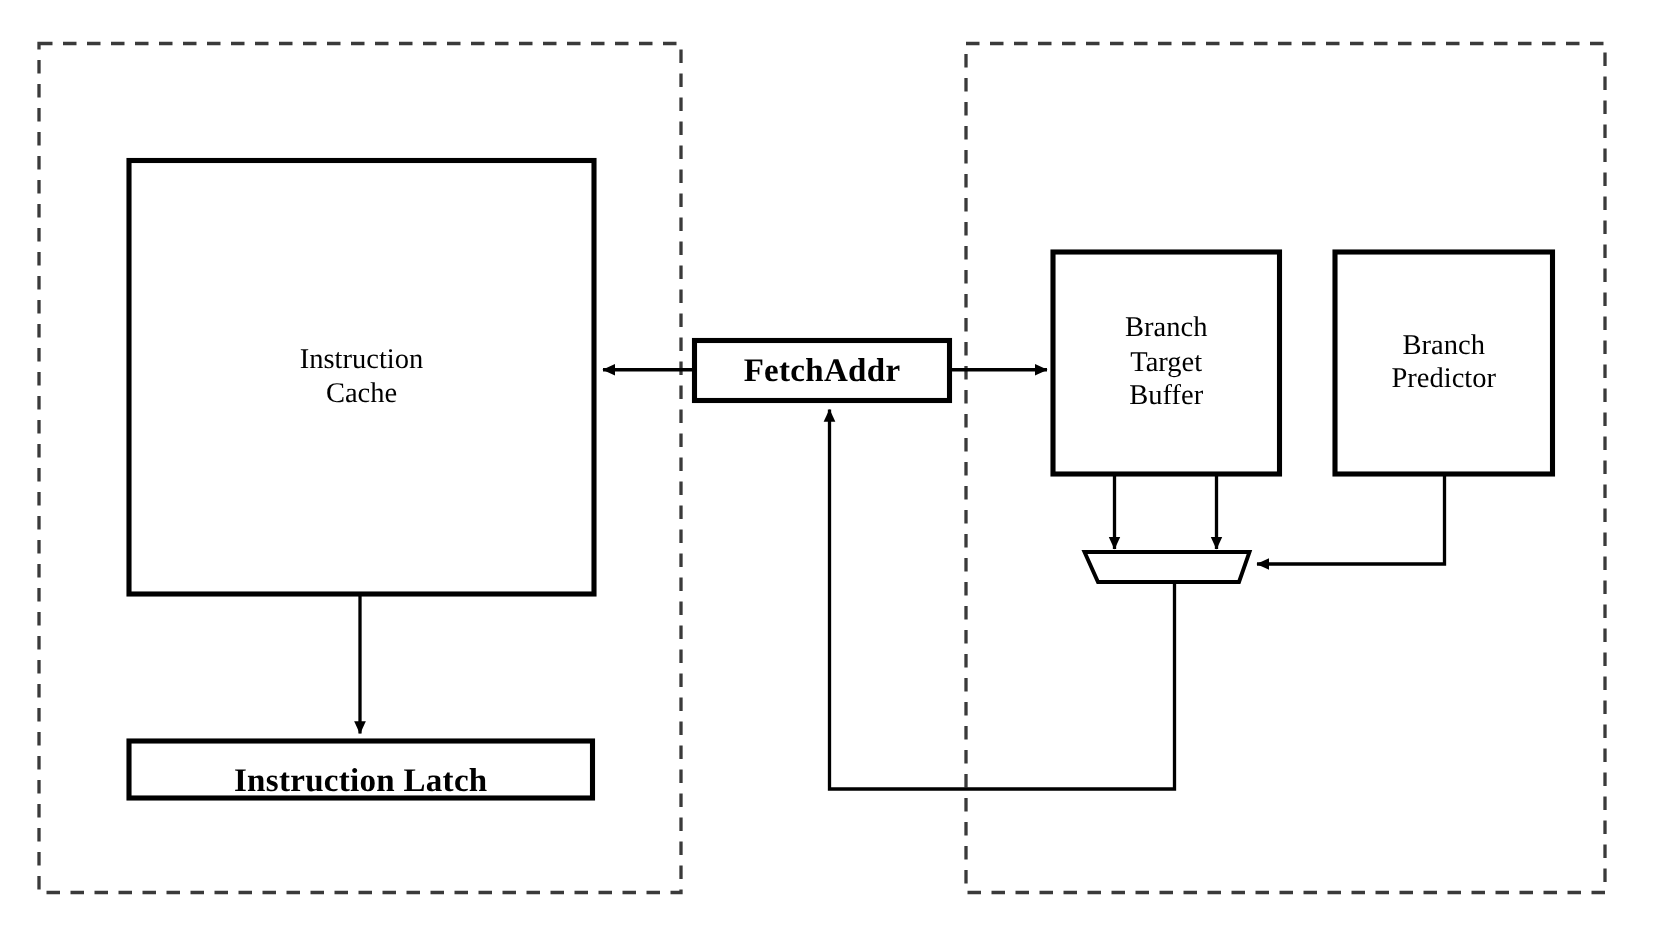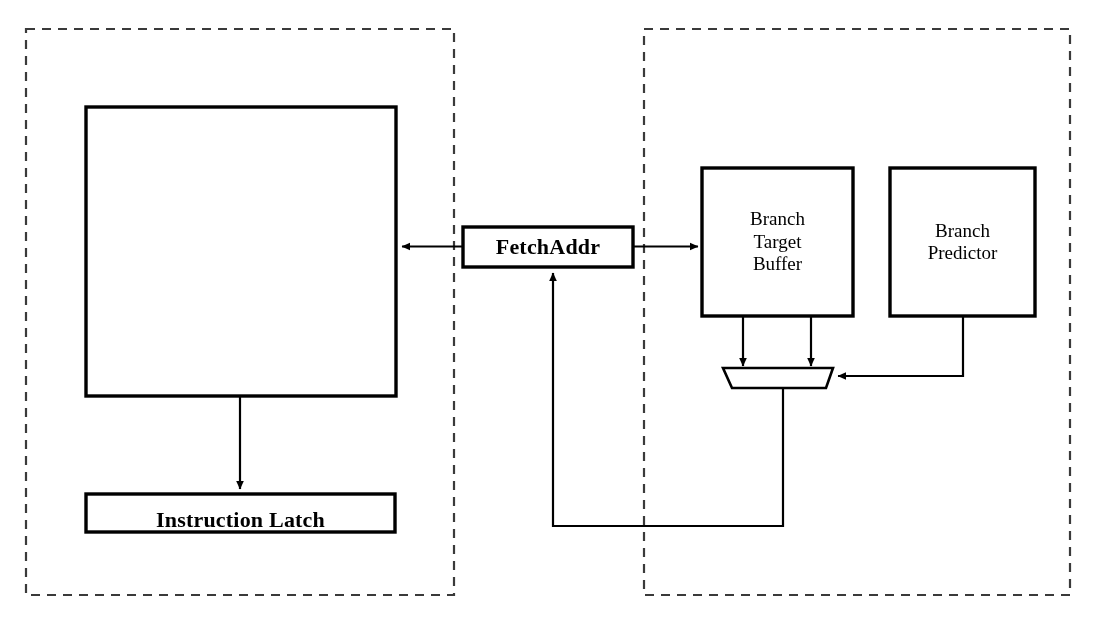--- a/index.html
+++ b/index.html
@@ -82,20 +82,22 @@
 
     <line x1="743" y1="317" x2="743" y2="366" stroke="#000000" stroke-width="2.2" marker-end="url(#arrowhead)"></line>
 
     <line x1="811" y1="317" x2="811" y2="366" stroke="#000000" stroke-width="2.2" marker-end="url(#arrowhead)"></line>
 
     <path d="M963,317 L963,376 L838,376" fill="none" stroke="#000000" stroke-width="2.2" marker-end="url(#arrowhead)"></path>
 
     <path d="M783,388 L783,526 L553,526 L553,273" fill="none" stroke="#000000" stroke-width="2.2" marker-end="url(#arrowhead)"></path>
   </svg>
 
+  <div class="box-label lbl-regular" style="left:86px; top:107px; width:310px; height:289px;">Instruction
+Cache</div>
 
   <div class="box-label lbl-bold" style="left:86px; top:494px; width:309px; height:51px;">Instruction Latch</div>
 
   <div class="box-label lbl-bold" style="left:463px; top:227px; width:170px; height:40px;">FetchAddr</div>
 
   <div class="box-label lbl-regular" style="left:702px; top:168px; width:151px; height:148px;">Branch
 Target
 Buffer</div>
 
   <div class="box-label lbl-regular" style="left:890px; top:168px; width:145px; height:148px;">Branch

